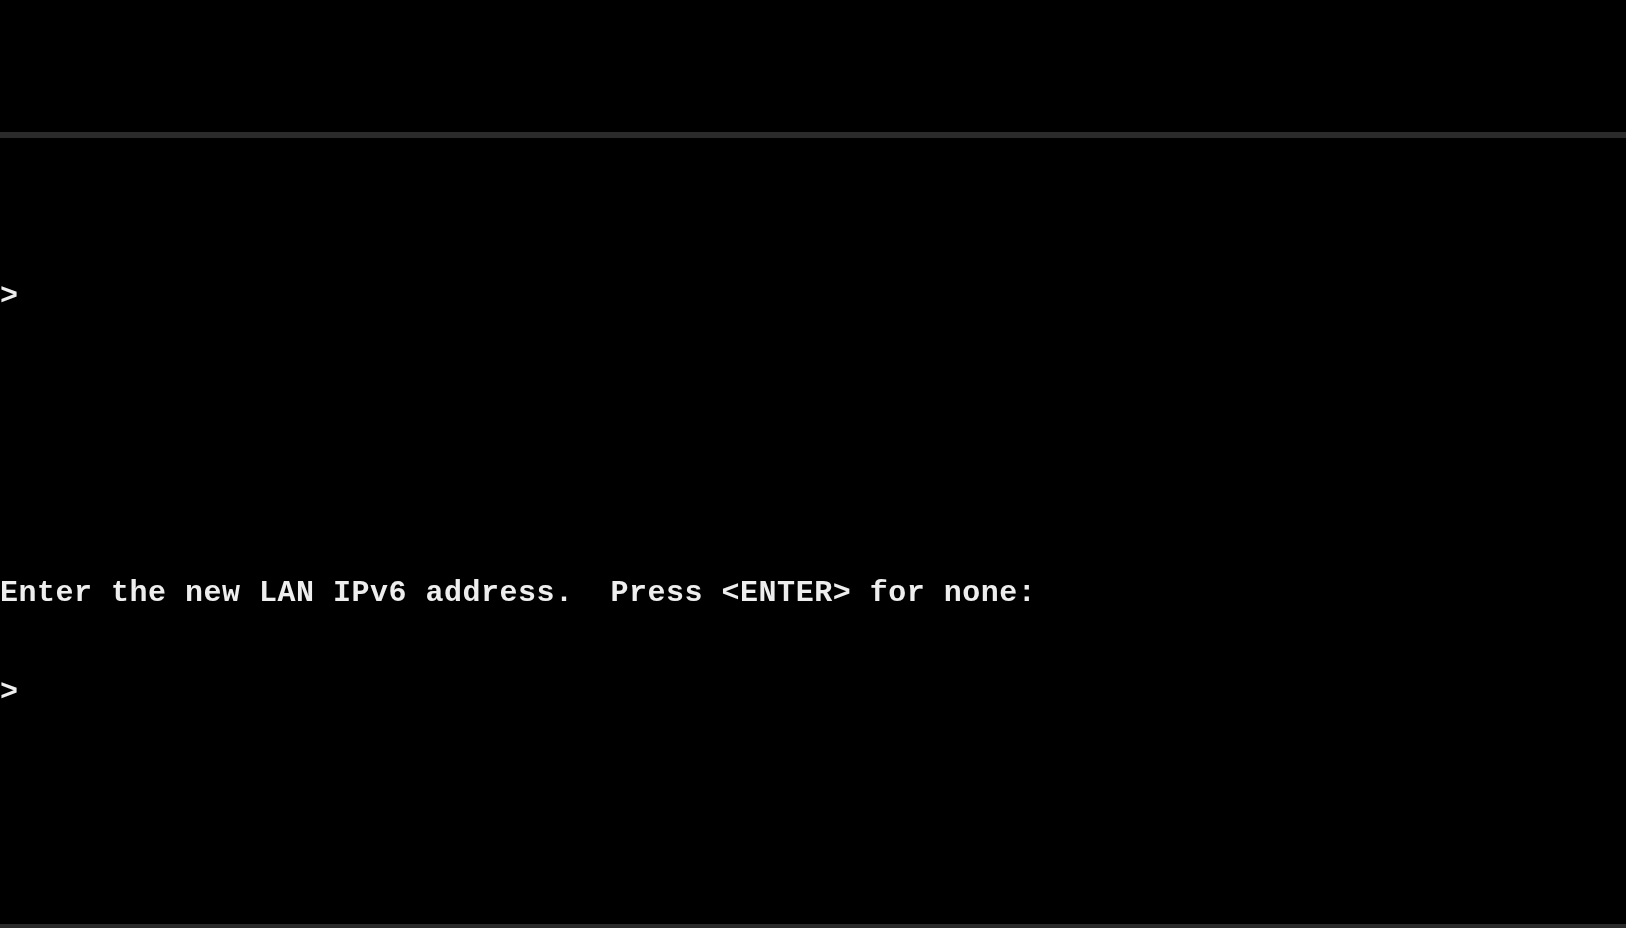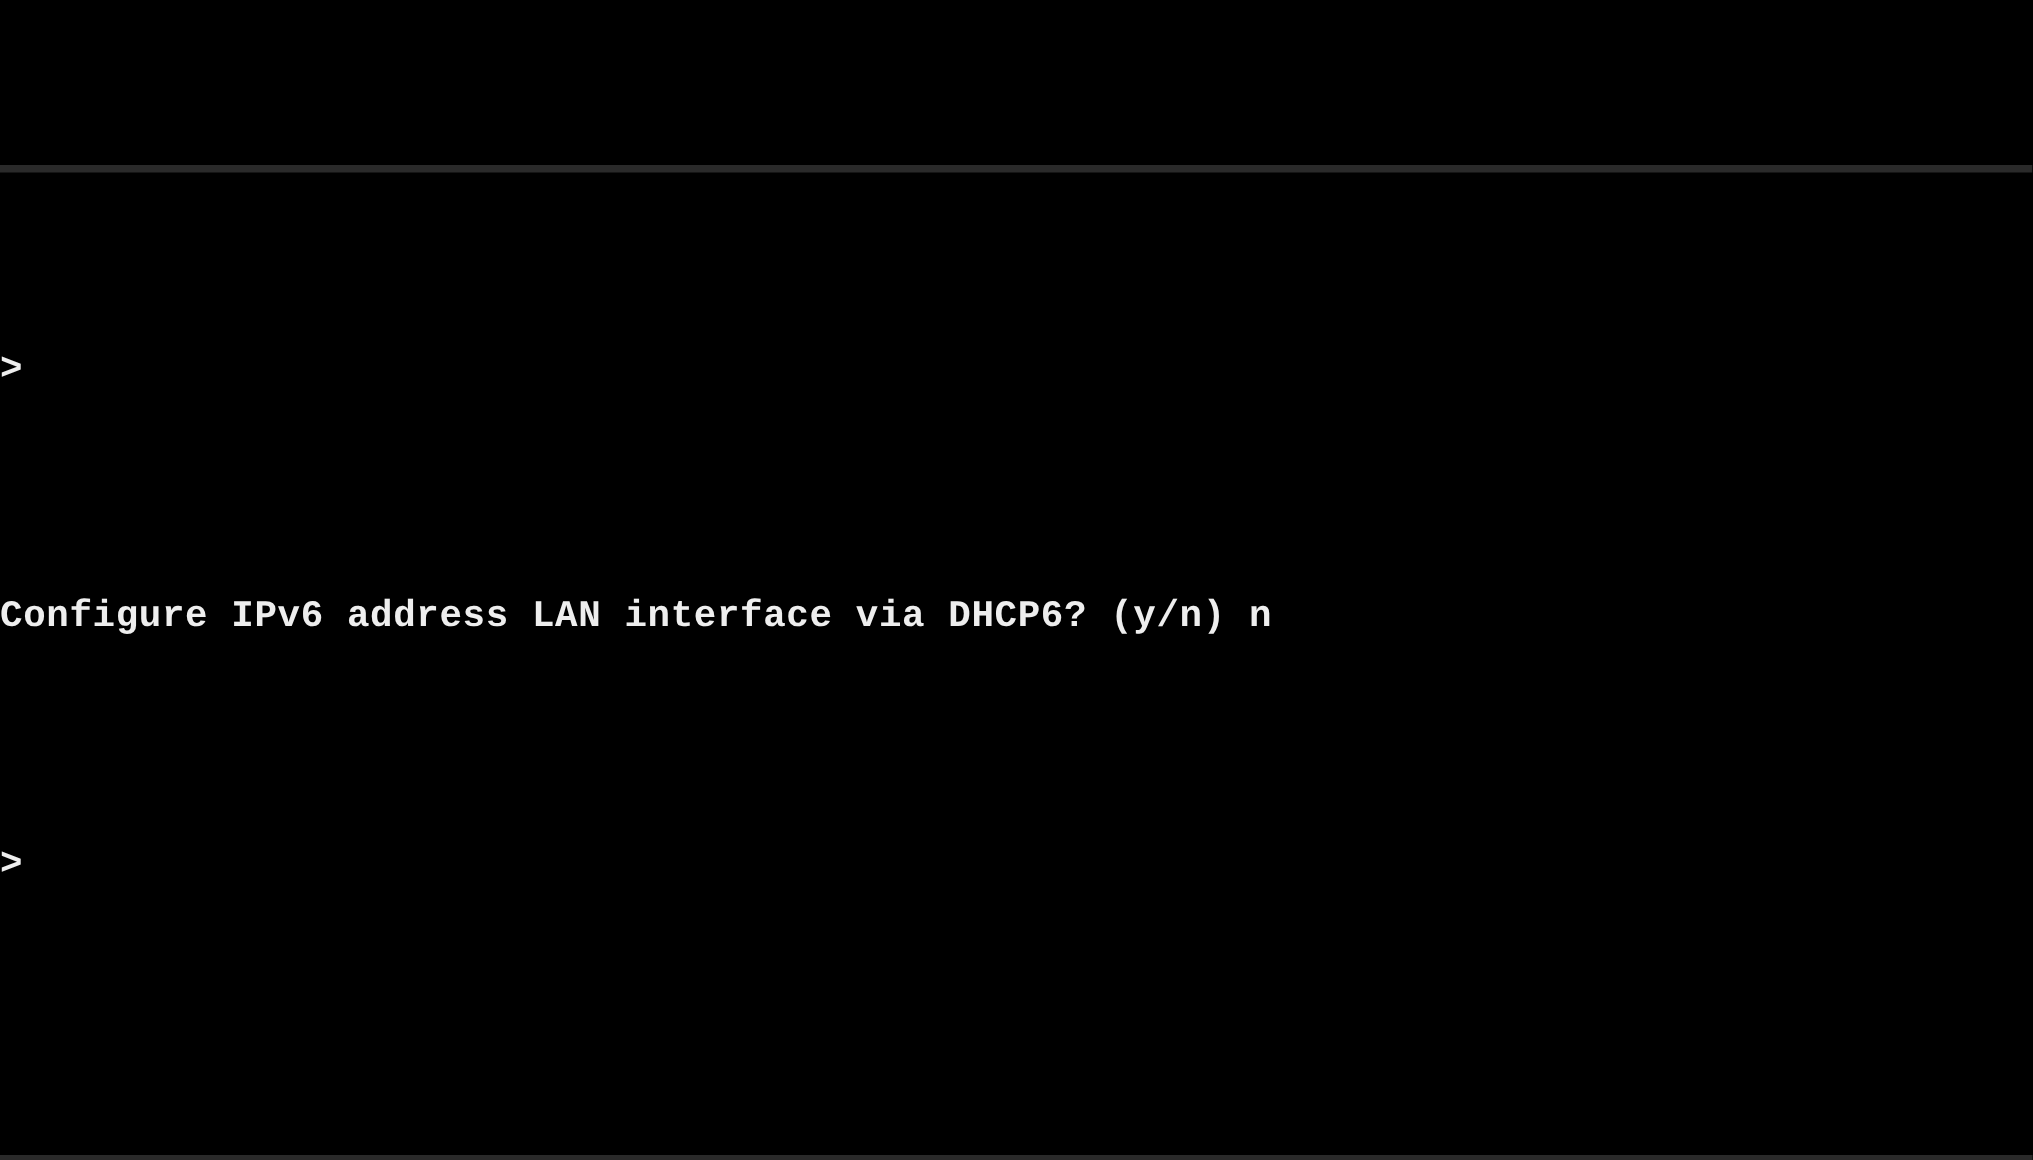--- a/index.html
+++ b/index.html
@@ -45,22 +45,22 @@
 </head>
 <body>
 
 
 
 <div class="top-border"></div>
 
 <div class="terminal">
   <span class="line">&gt;</span>
   <span class="line"></span>
-  <span class="line">Configure IPv6 address LAN interface via DHCP6? (y/n) n</span>
   <span class="line"></span>
+  <span class="line">Enter the new LAN IPv6 address.  Press &lt;ENTER&gt; for none:</span>
   <span class="line">&gt;</span>
   <span class="line"></span>
   
   
   
   
   
   
   
   

